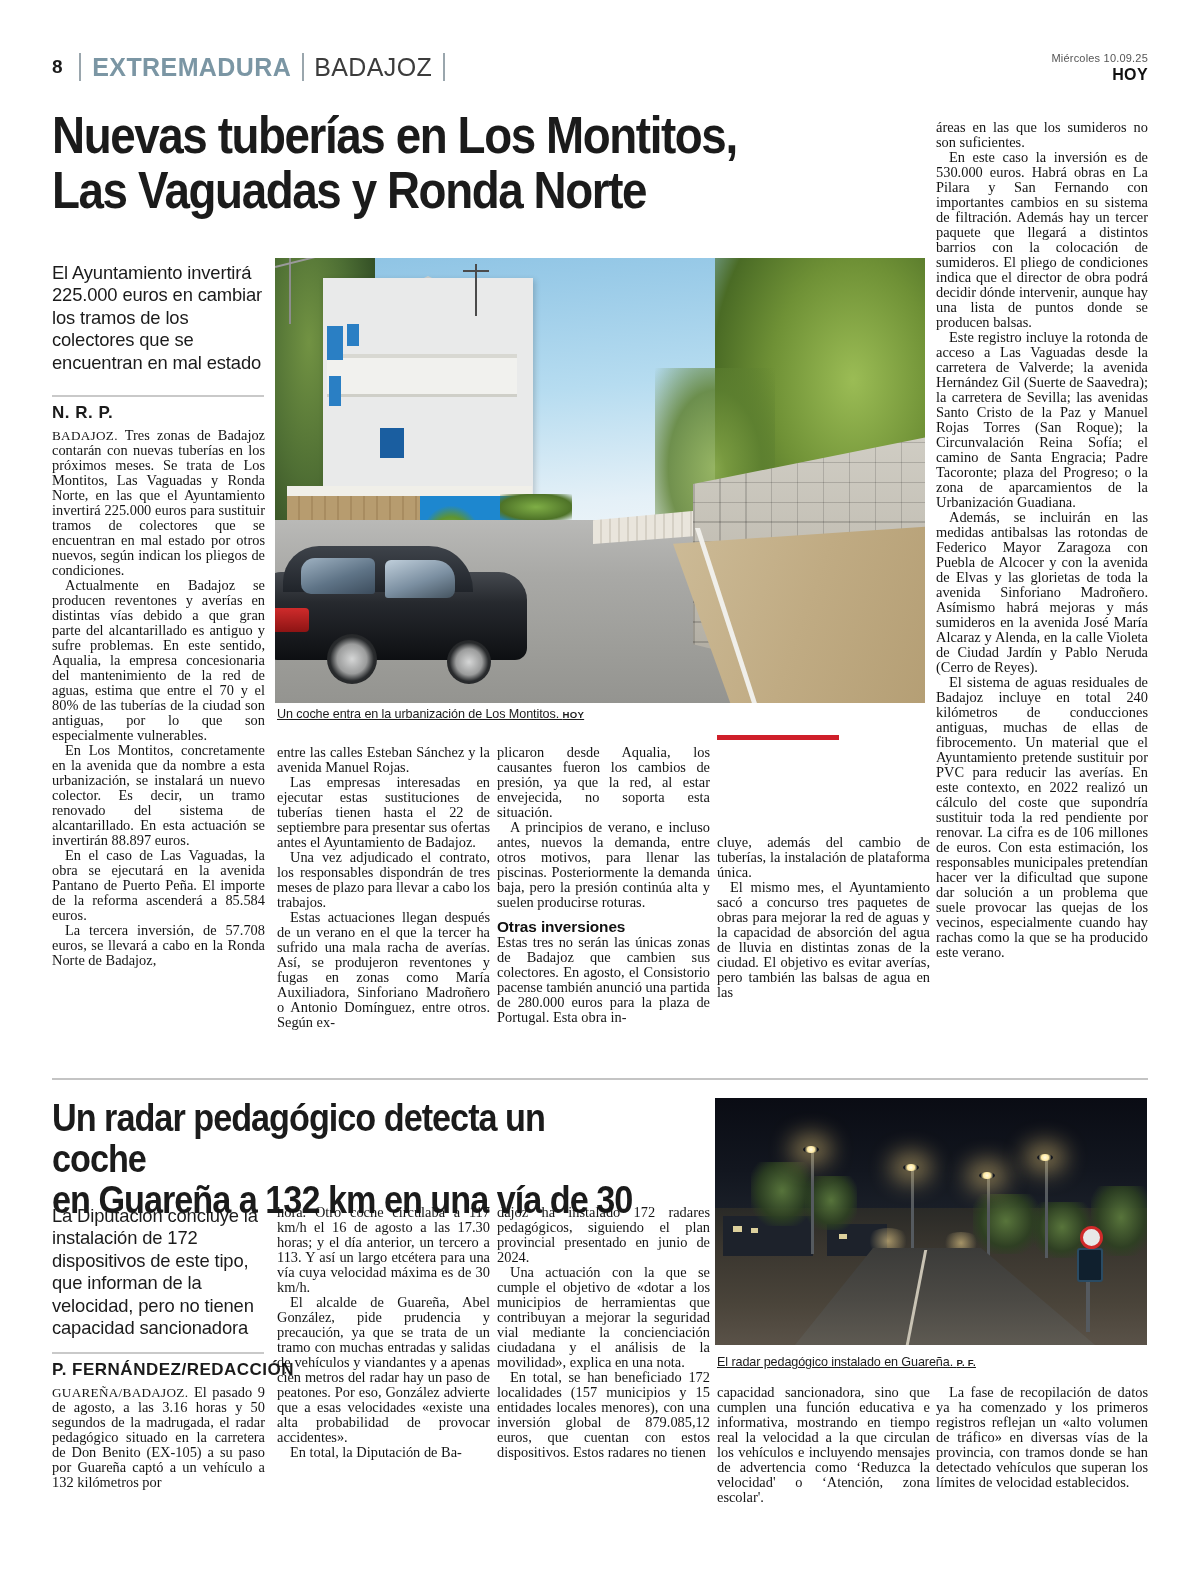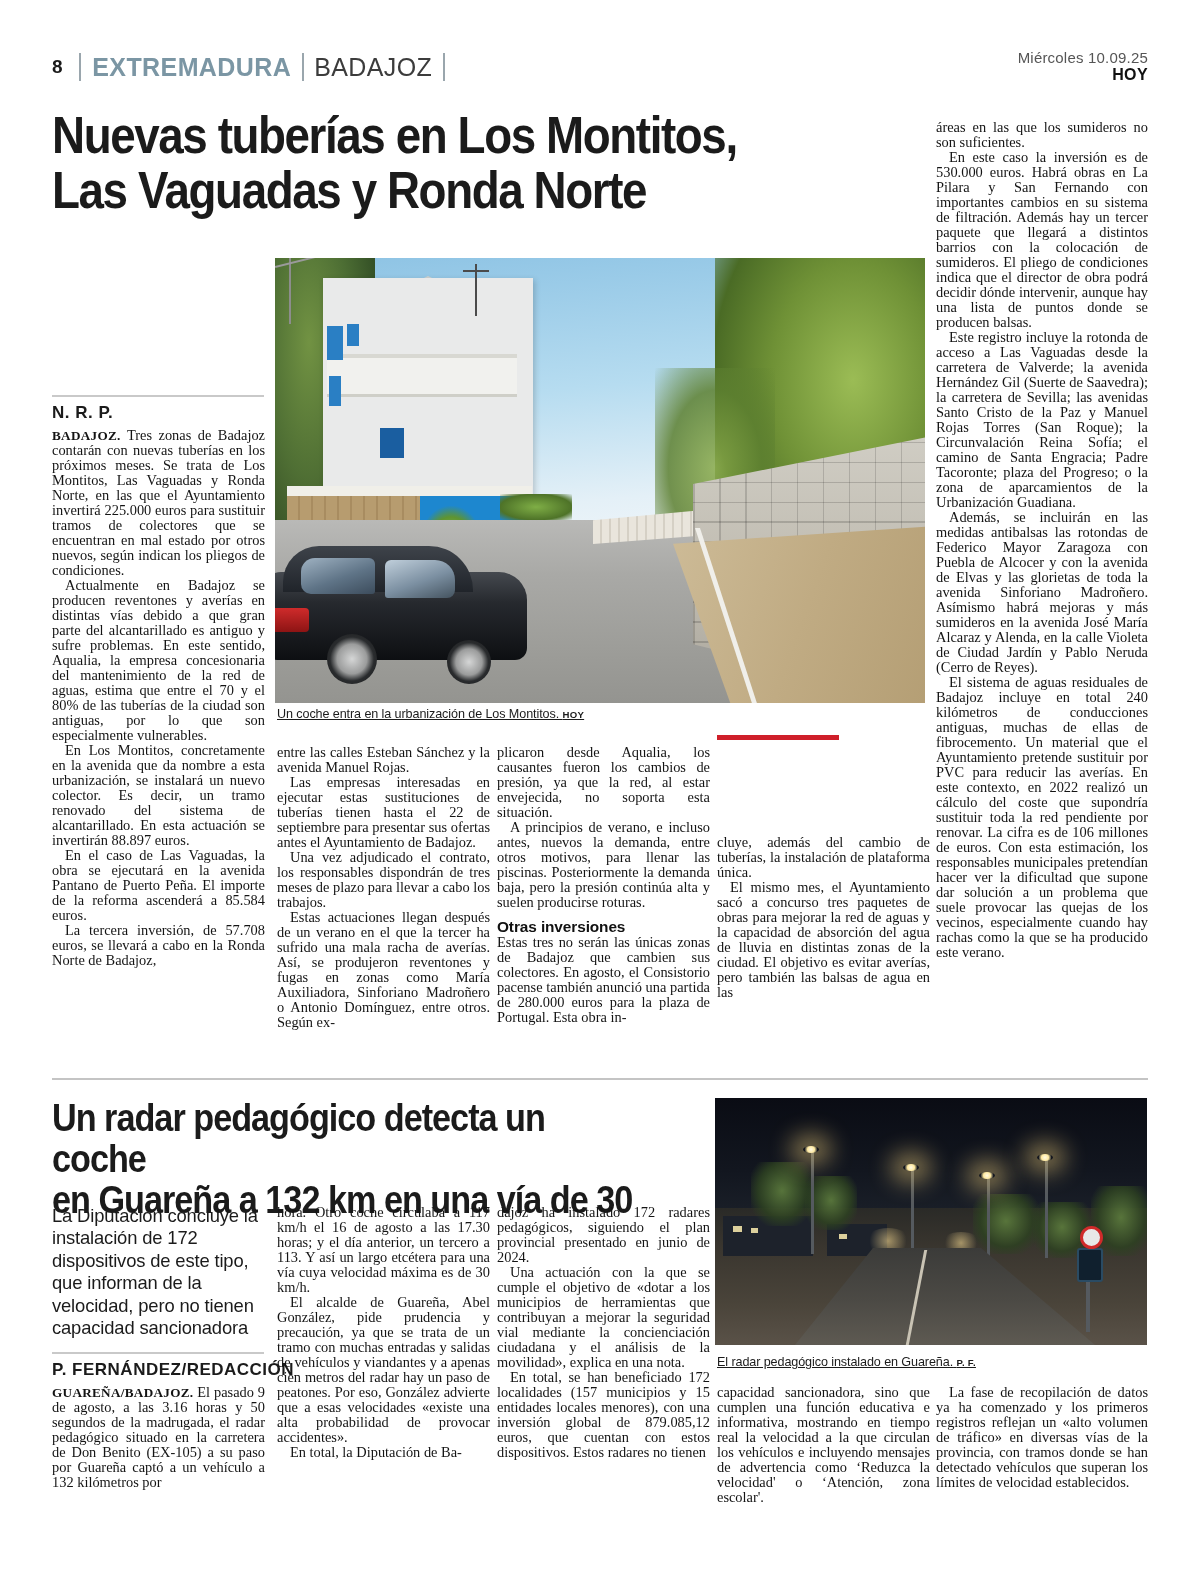--- a/index.html
+++ b/index.html
@@ -77,21 +77,21 @@
     background: #9aa6ad;
     margin-left: 11px;
   }
   .mh-right {
     position: absolute;
     right: 0; top: 0;
     text-align: right;
   }
   .mh-date {
     font-family: "Liberation Sans", sans-serif;
-    font-size: 15px;
+    font-size: 11px;
     color: #555;
     letter-spacing: 0.2px;
     line-height: 16px;
   }
   .mh-brand {
     font-family: "Liberation Sans", sans-serif;
     font-weight: bold;
     font-size: 16px;
     color: #111;
     letter-spacing: 0.4px;
@@ -122,21 +122,20 @@
     text-align: justify;
     color: #141414;
     hyphens: auto;
   }
   .body-text p { margin: 0; text-indent: 13px; }
   .body-text p.first { text-indent: 0; }
   .dateline {
     font-variant: small-caps;
     font-size: 13.2px;
     letter-spacing: 0.3px;
-    font-weight: bold;
   }
 
   
   .a1-lead {
     position: absolute;
     left: 52px; top: 262px;
     width: 212px;
     font-family: "Liberation Sans", sans-serif;
     font-size: 18.4px;
     line-height: 22.4px;
@@ -453,20 +452,21 @@
       <div class="mh-date">Miércoles 10.09.25</div>
       <div class="mh-brand">HOY</div>
     </div>
   </div>
 
   <div class="a1-headline">
     <div>Nuevas tuberías en Los Montitos,</div>
     <div>Las Vaguadas y Ronda Norte</div>
   </div>
 
+  <div class="a1-lead">El Ayuntamiento invertirá 225.000 euros en cambiar los tramos de los colectores que se encuentran en mal estado</div>
 
   <div class="byline-rule" style="left:52px; top:395px; width:212px;"></div>
   <div class="byline" style="left:52px; top:403px;">N. R. P.</div>
 
   <div class="col body-text" style="left:52px; top:428px; width:213px; height:625px;">
     <p class="first"><span class="dateline">BADAJOZ.</span><span> Tres zonas de Badajoz contarán con nuevas tuberías en los próximos meses. Se trata de Los Montitos, Las Vaguadas y Ronda Norte, en las que el Ayuntamiento invertirá 225.000 euros para sustituir tramos de colectores que se encuentran en mal estado por otros nuevos, según indican los pliegos de condiciones.</span></p>
     <p>Actualmente en Badajoz se producen reventones y averías en distintas vías debido a que gran parte del alcantarillado es antiguo y sufre problemas. En este sentido, Aqualia, la empresa concesionaria del mantenimiento de la red de aguas, estima que entre el 70 y el 80% de las tuberías de la ciudad son antiguas, por lo que son especialmente vulnerables.</p>
     <p>En Los Montitos, concretamente en la avenida que da nombre a esta urbanización, se instalará un nuevo colector. Es decir, un tramo renovado del sistema de alcantarillado. En esta actuación se invertirán 88.897 euros.</p>
     <p>En el caso de Las Vaguadas, la obra se ejecutará en la avenida Pantano de Puerto Peña. El importe de la reforma ascenderá a 85.584 euros.</p>
     <p>La tercera inversión, de 57.708 euros, se llevará a cabo en la Ronda Norte de Badajoz,</p>

